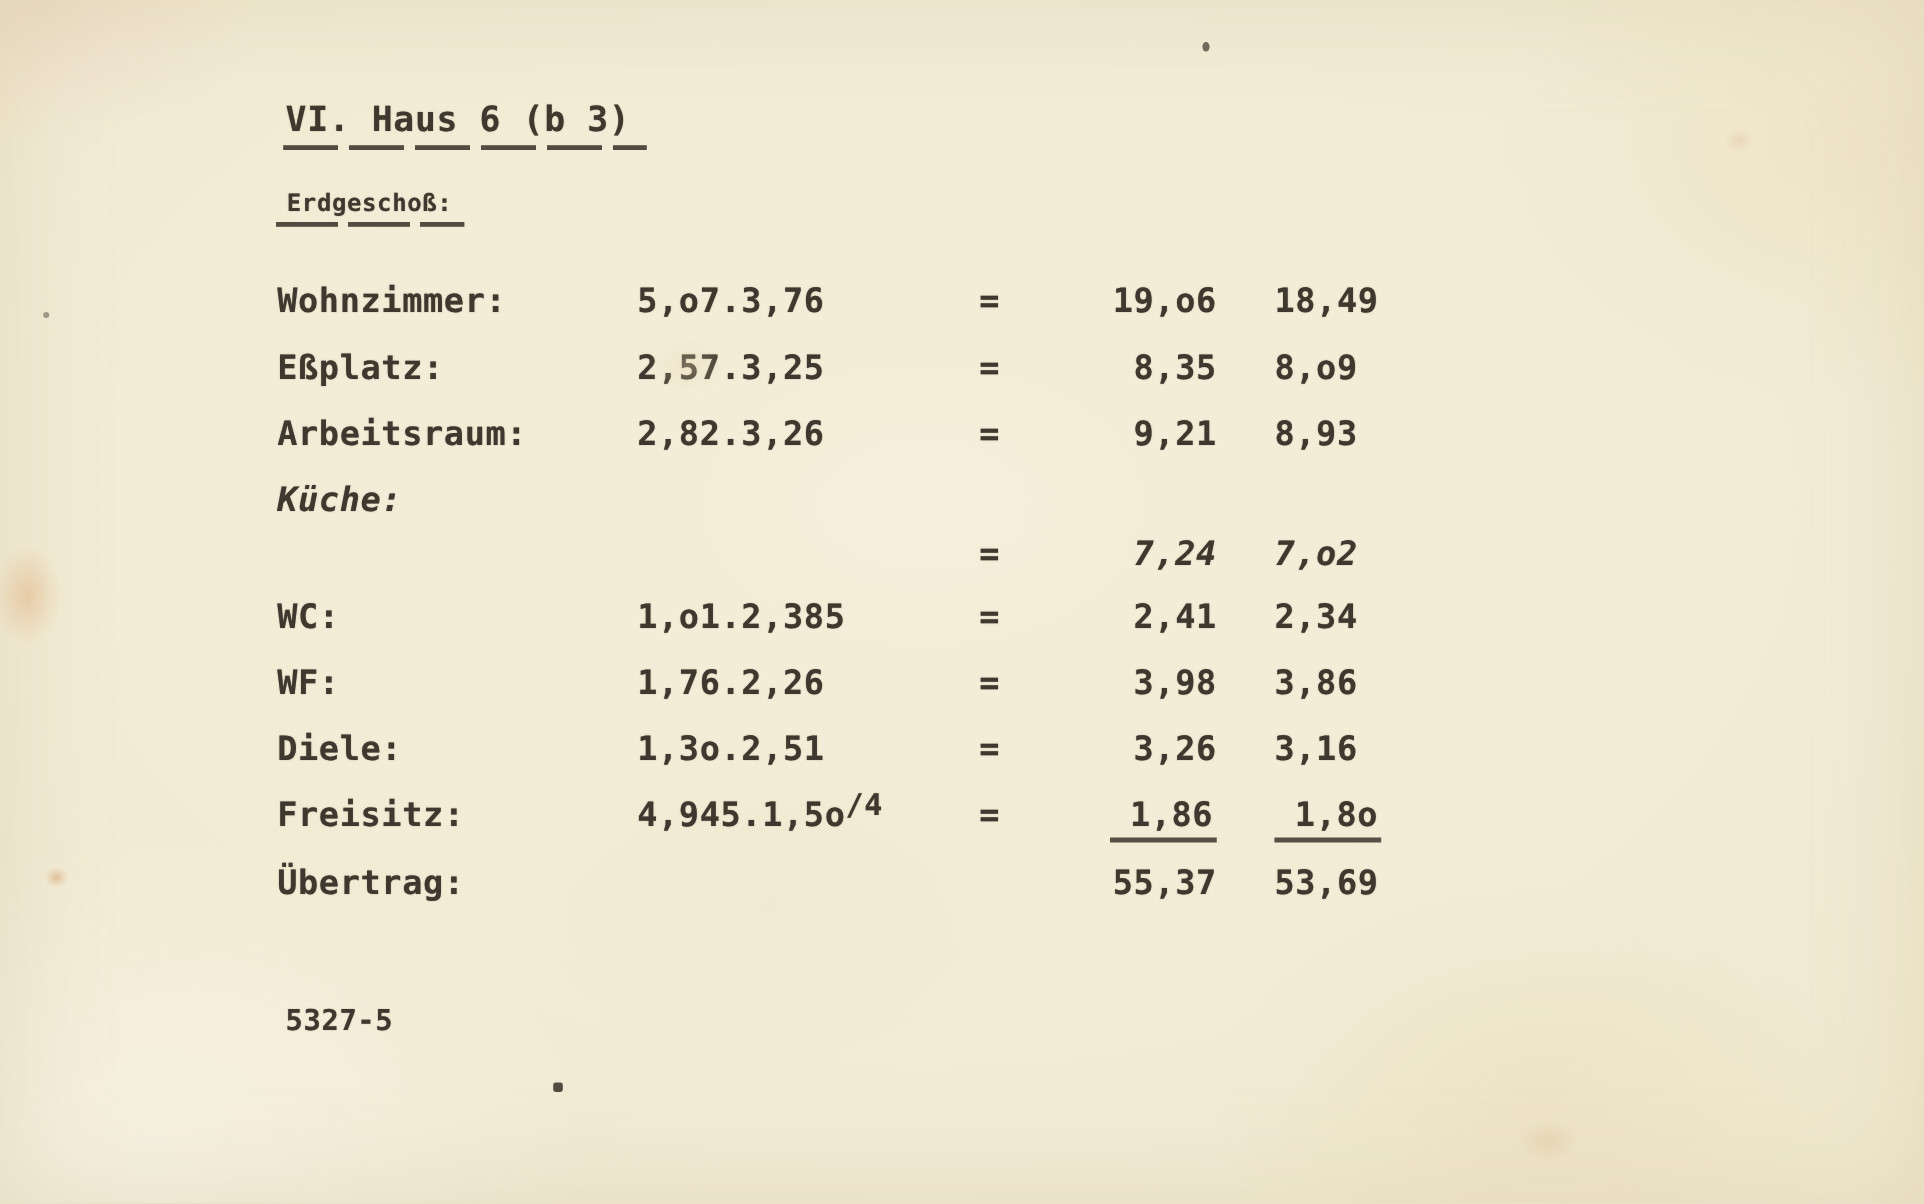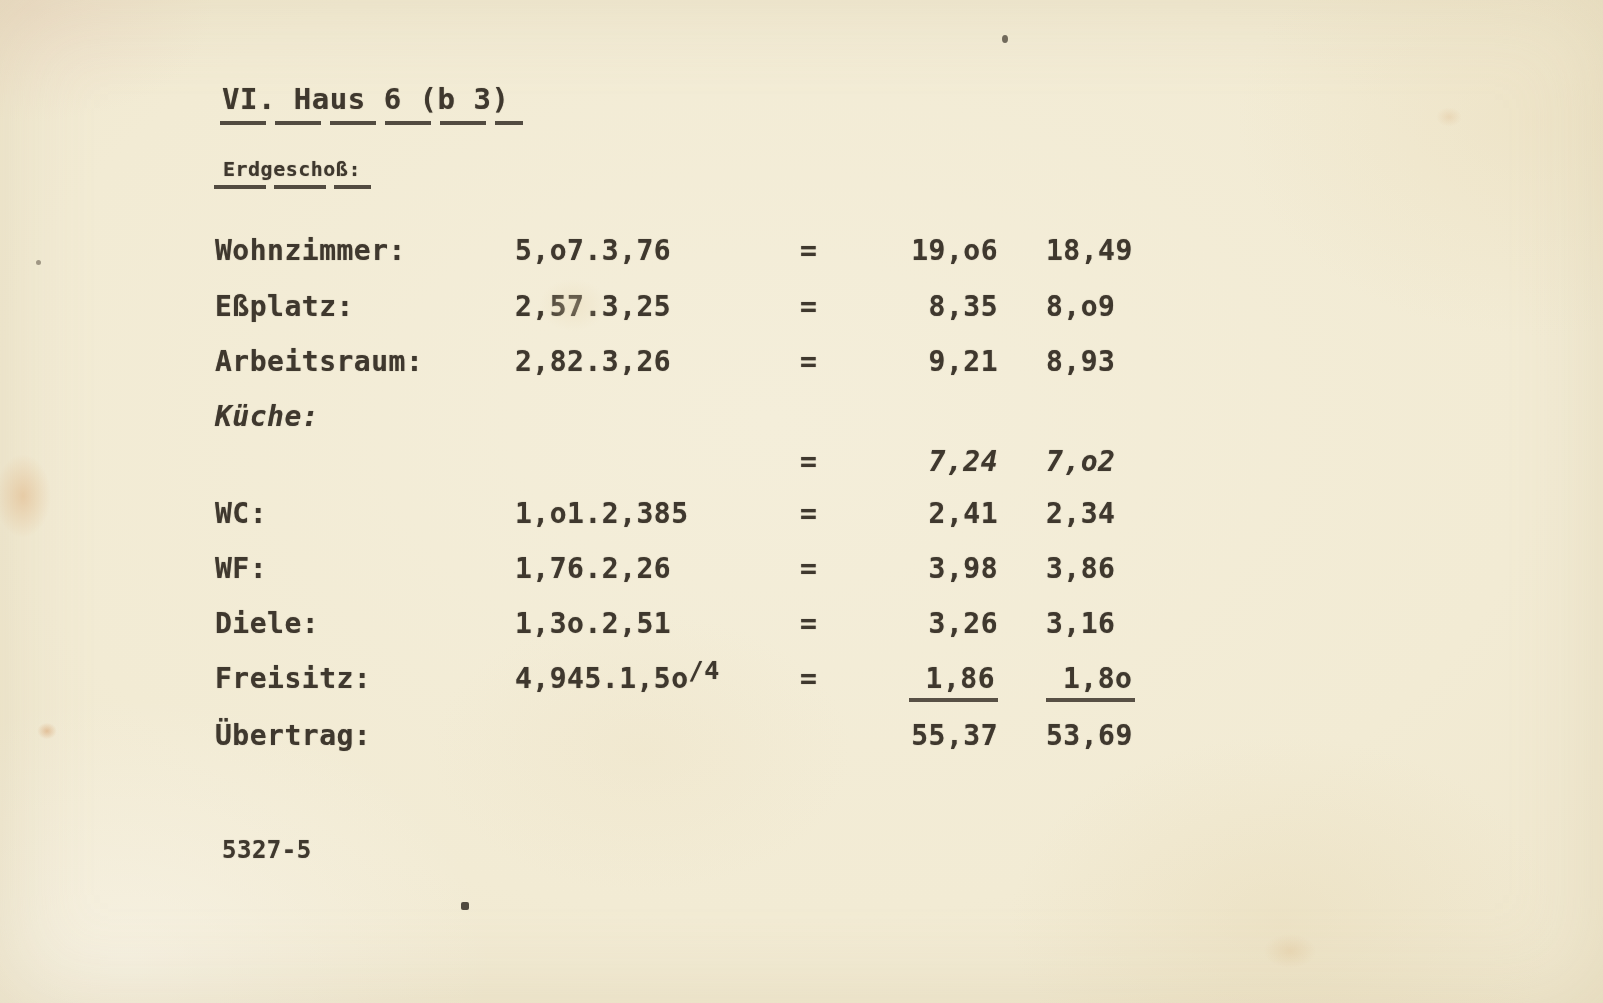--- a/index.html
+++ b/index.html
@@ -15,21 +15,21 @@
   .paper::before{
     content:"";position:absolute;inset:0;pointer-events:none;
     background:
       radial-gradient(260px 160px at 2% 1%, rgba(228,196,180,.28), transparent 70%),
       radial-gradient(420px 300px at 96% 12%, rgba(234,221,188,.45), transparent 72%),
       radial-gradient(380px 260px at 80% 92%, rgba(230,216,180,.40), transparent 72%),
       radial-gradient(520px 380px at 8% 96%, rgba(250,247,238,.55), transparent 70%),
       radial-gradient(300px 200px at 40% 75%, rgba(236,224,194,.30), transparent 70%);
     box-shadow:inset 0 0 90px rgba(203,185,146,.30);
   }
-  .ink{ text-shadow:0 0 1px rgba(63,56,46,.55); font-weight:bold; letter-spacing:.5px; white-space:pre;}
+  .ink{ text-shadow:0 0 1px rgba(63,56,46,.55); font-weight:bold; letter-spacing:.5px; white-space:pre;margin-left:16px;}
   .abs{position:absolute;}
 
   .title{
     left:220px;top:82px;font-size:29px;
     padding:0 14px 9px 2px;
     background-image:repeating-linear-gradient(90deg, rgba(60,53,44,.88) 0 46px, rgba(60,53,44,0) 46px 55px);
     background-size:100% 4px;background-repeat:no-repeat;background-position:left bottom;
   }
   .section{
     left:214px;top:157px;font-size:20px;

